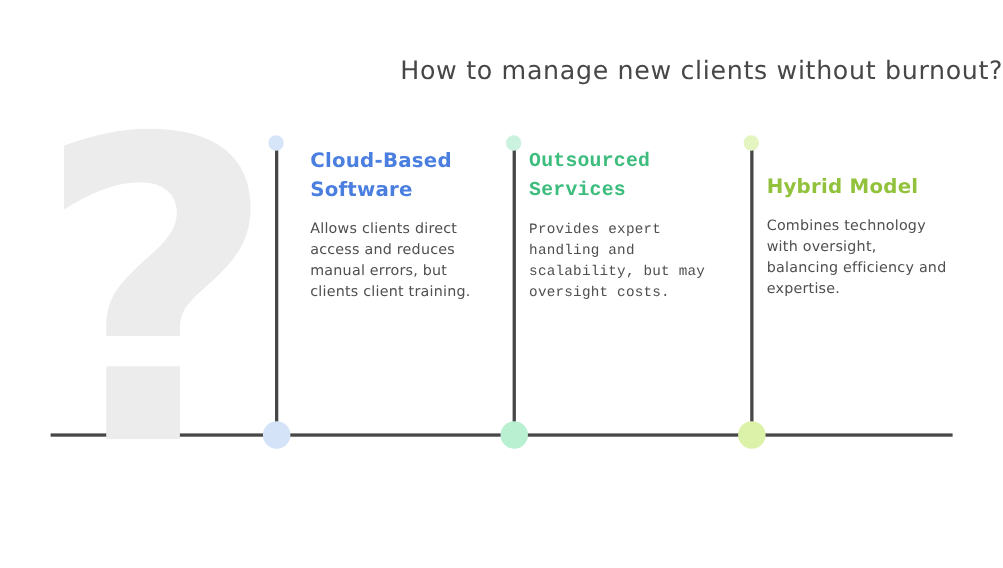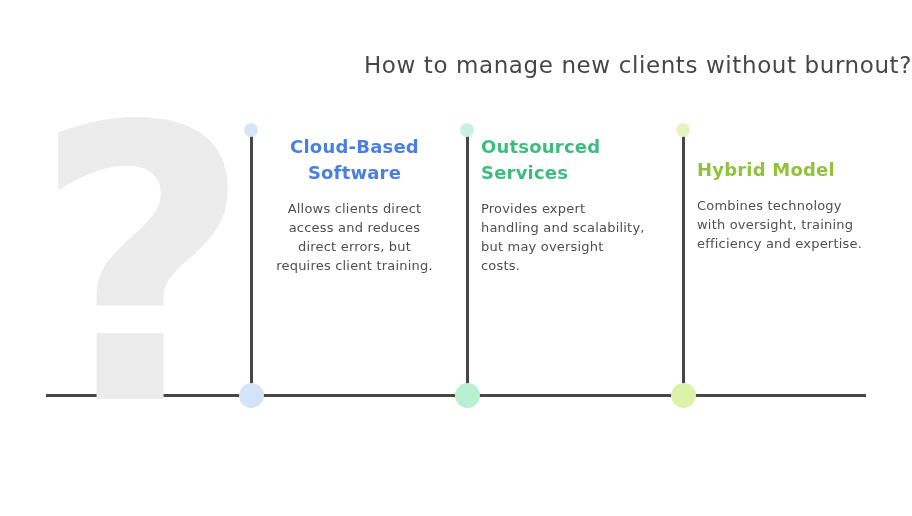--- a/index.html
+++ b/index.html
@@ -81,58 +81,58 @@
     letter-spacing: 0.2px;
   }
   .col-body {
     margin-top: 13px;
     font-size: 13px;
     line-height: 19px;
     color: #4f4f4f;
     letter-spacing: 0.2px;
   }
   
-  .col-1 .v-line { left: 250px; }  .col-1 .dot-top { left: 244px; }  .col-1 .dot-bottom { left: 239px; }  .col-1 .col-content { left: 272px; text-align: center; }
-  .col-2 .v-line { left: 466px; }  .col-2 .dot-top { left: 460px; }  .col-2 .dot-bottom { left: 455px; }  .col-2 .col-content { left: 481px; }
+  .col-1 .v-line { left: 250px; }  .col-1 .dot-top { left: 244px; }  .col-1 .dot-bottom { left: 239px; }  .col-1 .col-content { left: 282px; }
+  .col-2 .v-line { left: 466px; }  .col-2 .dot-top { left: 460px; }  .col-2 .dot-bottom { left: 455px; }  .col-2 .col-content { left: 481px; font-family: Liberation Mono, monospace; }
   .col-3 .v-line { left: 682px; }  .col-3 .dot-top { left: 676px; }  .col-3 .dot-bottom { left: 671px; }  .col-3 .col-content { left: 697px; }
 </style>
 </head>
 <body>
 
 <div class="canvas">
 
   <h1 class="page-title" style="color: rgb(71, 71, 71);">How to manage new clients without burnout?</h1>
 
   <div class="watermark" style="color: rgb(236, 236, 236);">?</div>
 
   <div class="axis-line" style="background-color: rgb(71, 71, 71);"></div>
 
   <div class="column col-1">
     <div class="v-line" style="background-color: rgb(71, 71, 71);"></div>
     <div class="dot-top" style="background-color: rgb(215, 229, 248);"></div>
     <div class="dot-bottom" style="background-color: rgb(212, 227, 248);"></div>
     <div class="col-content">
       <h2 class="col-heading" style="color: rgb(74, 127, 224);">Cloud-Based Software</h2>
-      <p class="col-body" style="color: rgb(79, 79, 79);">Allows clients direct access and reduces direct errors, but requires client training.</p>
+      <p class="col-body" style="color: rgb(79, 79, 79);">Allows clients direct access and reduces manual errors, but clients client training.</p>
     </div>
   </div>
 
   <div class="column col-2">
     <div class="v-line" style="background-color: rgb(71, 71, 71);"></div>
     <div class="dot-top" style="background-color: rgb(203, 242, 222);"></div>
     <div class="dot-bottom" style="background-color: rgb(185, 240, 210);"></div>
     <div class="col-content">
       <h2 class="col-heading" style="color: rgb(61, 189, 125);">Outsourced Services</h2>
       <p class="col-body" style="color: rgb(79, 79, 79);">Provides expert handling and scalability, but may oversight costs.</p>
     </div>
   </div>
 
   <div class="column col-3">
     <div class="v-line" style="background-color: rgb(71, 71, 71);"></div>
     <div class="dot-top" style="background-color: rgb(228, 245, 194);"></div>
     <div class="dot-bottom" style="background-color: rgb(221, 242, 169);"></div>
     <div class="col-content">
       <h2 class="col-heading" style="color: rgb(146, 194, 60); margin-top: 23px;">Hybrid Model</h2>
-      <p class="col-body" style="color: rgb(79, 79, 79);">Combines technology with oversight, training efficiency and expertise.</p>
+      <p class="col-body" style="color: rgb(79, 79, 79);">Combines technology with oversight, balancing efficiency and expertise.</p>
     </div>
   </div>
 
 </div>
 
 </body></html>

